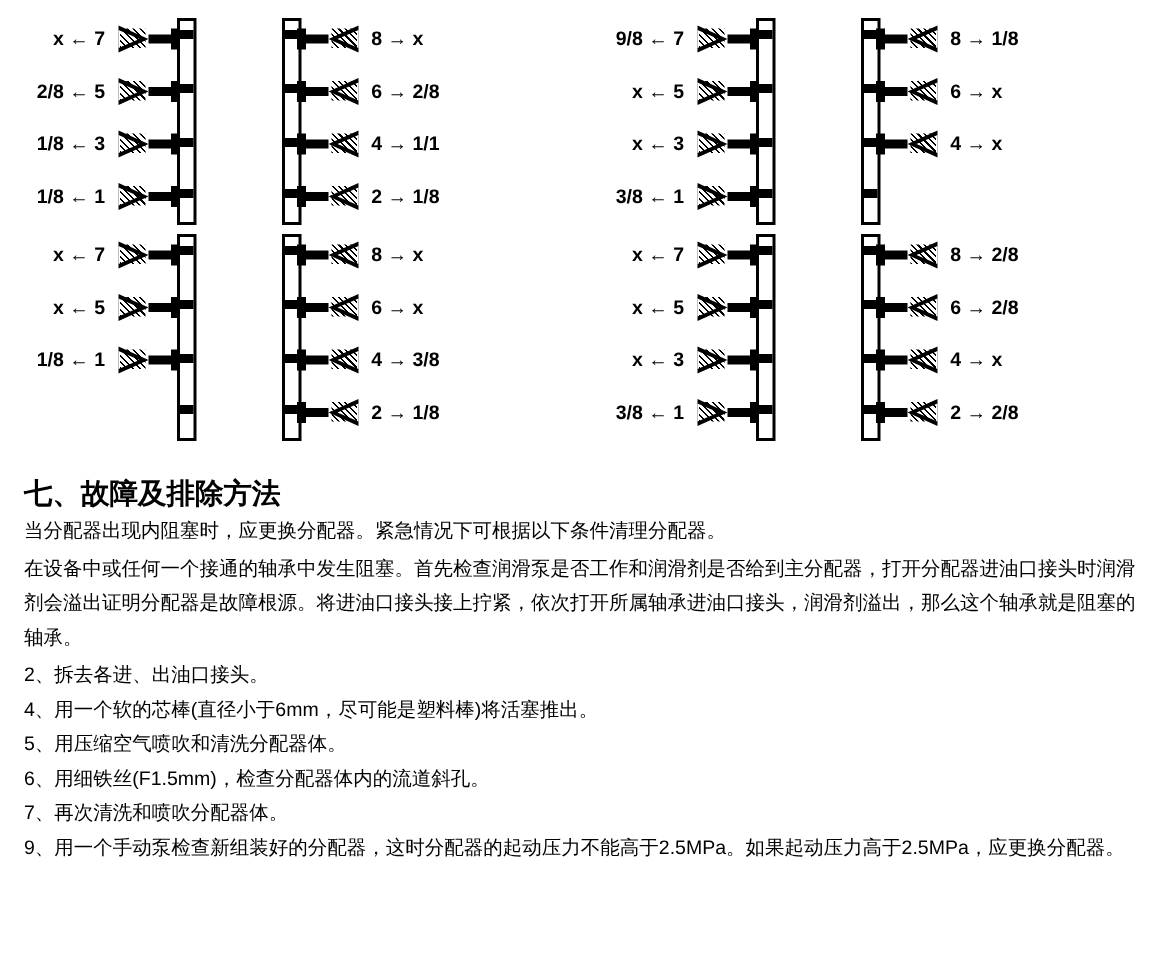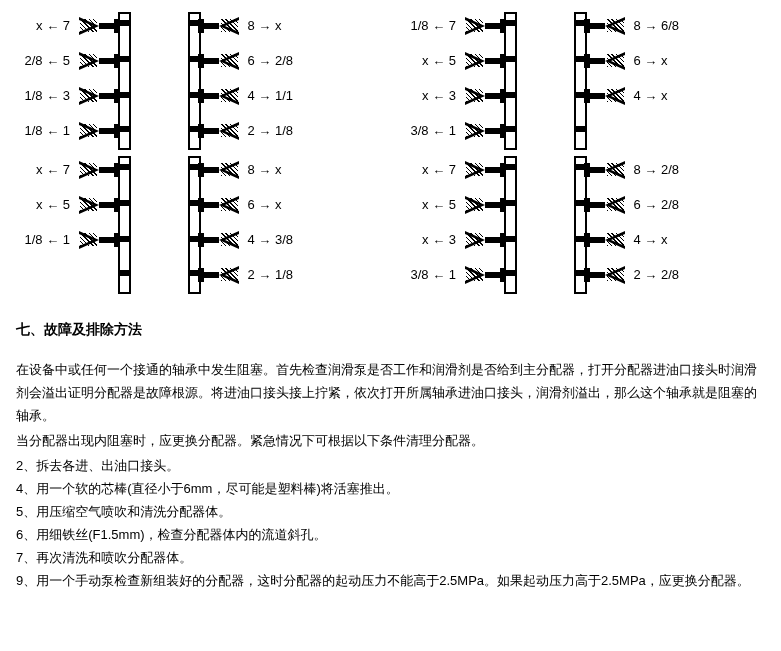--- a/index.html
+++ b/index.html
@@ -15,20 +15,21 @@
     position: relative;
     overflow: hidden;
   }
   .diagram-area {
     position: relative;
     width: 781px;
     height: 300px;
   }
   .block {
     position: absolute;
+    font-weight: bold;
   }
   
   .dist {
     position: relative;
   }
   .row {
     display: flex;
     align-items: center;
     height: 35px;
   }
@@ -137,22 +138,22 @@
     position: absolute;
     left: 16px;
     top: 318px;
     width: 750px;
     font-size: 13px;
     line-height: 23px;
     color: #000;
   }
   .sec-title {
     font-weight: bold;
-    font-size: 14px;
-    margin-bottom: 17px;
+    font-size: 19px;
+    margin-bottom: 1px;
   }
   .para {
     margin: 0 0 2px 0;
     text-align: left;
   }
   .list-item { margin: 0; }
 </style>
 </head>
 <body>
 
@@ -264,21 +265,21 @@
   <div class="block" style="left:400px; top:8px;">
     <div style="display:flex; align-items:flex-start;">
       <div class="dist" style="position:relative; width:120px;">
         <div class="manifold" style="left:104px; top:4px; height:134px;">
           <div class="mani-seg" style="top:6px;"></div>
           <div class="mani-seg" style="top:42px;"></div>
           <div class="mani-seg" style="top:78px;"></div>
           <div class="mani-seg" style="top:112px;"></div>
         </div>
         <div class="row">
-          <span class="lbl left">1/8 ← 7</span>
+          <span class="lbl left">9/8 ← 7</span>
           <span class="unit">
             <span class="cone cone-r"></span>
               <span class="cone-inner cone-inner-r"></span>
               <span class="hatch hatch-r"></span>
             <span class="stem stem-r"></span>
               <span class="tip tip-r"></span>
           </span>
         </div>
         <div class="row">
           <span class="lbl left">x ← 5</span>
@@ -319,21 +320,21 @@
           <div class="mani-seg" style="top:112px;"></div>
         </div>
         <div class="row">
           <span class="unit" style="margin-left:10px;">
             <span class="cone cone-l"></span>
               <span class="cone-inner cone-inner-l"></span>
               <span class="hatch hatch-l"></span>
             <span class="stem stem-l"></span>
               <span class="tip tip-l"></span>
           </span>
-          <span class="lbl right">8 → 6/8</span>
+          <span class="lbl right">8 → 1/8</span>
         </div>
         <div class="row">
           <span class="unit" style="margin-left:10px;">
             <span class="cone cone-l"></span>
               <span class="cone-inner cone-inner-l"></span>
               <span class="hatch hatch-l"></span>
             <span class="stem stem-l"></span>
               <span class="tip tip-l"></span>
           </span>
           <span class="lbl right">6 → x</span>
@@ -541,21 +542,21 @@
           <span class="lbl right">2 → 2/8</span>
         </div>
       </div>
     </div>
   </div>
 
 </div>
 
 <div class="text-area">
   <div class="sec-title">七、故障及排除方法</div>
+  <p class="para">当分配器出现内阻塞时，应更换分配器。紧急情况下可根据以下条件清理分配器。</p>
   <p class="para">在设备中或任何一个接通的轴承中发生阻塞。首先检查润滑泵是否工作和润滑剂是否给到主分配器，打开分配器进油口接头时润滑剂会溢出证明分配器是故障根源。将进油口接头接上拧紧，依次打开所属轴承进油口接头，润滑剂溢出，那么这个轴承就是阻塞的轴承。</p>
-  <p class="para">当分配器出现内阻塞时，应更换分配器。紧急情况下可根据以下条件清理分配器。</p>
   <p class="list-item">2、拆去各进、出油口接头。</p>
   <p class="list-item">4、用一个软的芯棒(直径小于6mm，尽可能是塑料棒)将活塞推出。</p>
   <p class="list-item">5、用压缩空气喷吹和清洗分配器体。</p>
   <p class="list-item">6、用细铁丝(F1.5mm)，检查分配器体内的流道斜孔。</p>
   <p class="list-item">7、再次清洗和喷吹分配器体。</p>
   <p class="list-item">9、用一个手动泵检查新组装好的分配器，这时分配器的起动压力不能高于2.5MPa。如果起动压力高于2.5MPa，应更换分配器。</p>
 </div>
 
 </body></html>

